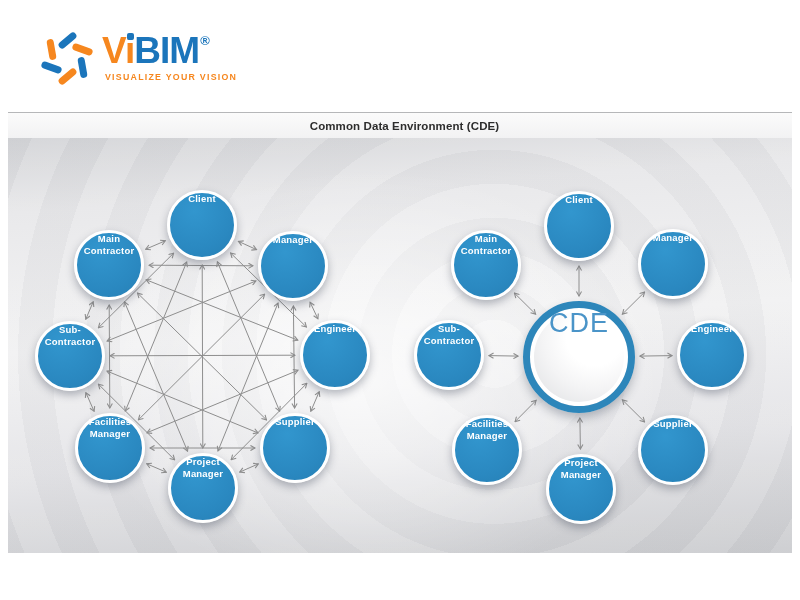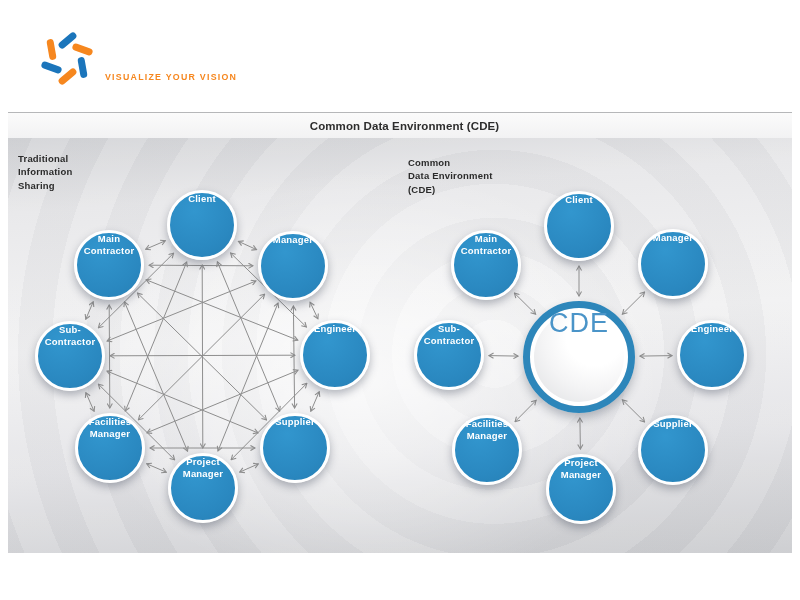--- a/index.html
+++ b/index.html
@@ -69,20 +69,21 @@
 
 <div class="logo">
   <div class="logo-icon">
     <div class="bar blue b0"></div>
     <div class="bar orange b1"></div>
     <div class="bar blue b2"></div>
     <div class="bar orange b3"></div>
     <div class="bar blue b4"></div>
     <div class="bar orange b5"></div>
   </div>
+  <div class="wordmark"><span class="wm-v">V</span><span class="wm-i"><span>i</span><span class="i-dot"></span></span><span class="wm-bim">BIM</span><span class="wm-reg">®</span></div>
   <div class="tagline">VISUALIZE YOUR VISION</div>
 </div>
 
 <div class="header-bar">
   <span>Common Data Environment (CDE)</span>
 </div>
 
 <div class="panel">
   <svg class="edges" viewBox="0 0 784 415" xmlns="http://www.w3.org/2000/svg">
     <defs>
@@ -123,30 +124,20 @@
         <line x1="614.4" y1="176.1" x2="636.6" y2="154.1" stroke="#8e8e8e" stroke-width="1" marker-start="url(#arrow)" marker-end="url(#arrow)"></line>
         <line x1="632.0" y1="218.1" x2="664.0" y2="217.6" stroke="#8e8e8e" stroke-width="1" marker-start="url(#arrow)" marker-end="url(#arrow)"></line>
         <line x1="614.4" y1="261.9" x2="636.6" y2="283.9" stroke="#8e8e8e" stroke-width="1" marker-start="url(#arrow)" marker-end="url(#arrow)"></line>
         <line x1="571.9" y1="280.0" x2="572.4" y2="311.0" stroke="#8e8e8e" stroke-width="1" marker-start="url(#arrow)" marker-end="url(#arrow)"></line>
         <line x1="528.1" y1="262.4" x2="507.1" y2="283.6" stroke="#8e8e8e" stroke-width="1" marker-start="url(#arrow)" marker-end="url(#arrow)"></line>
         <line x1="510.0" y1="218.1" x2="481.0" y2="217.6" stroke="#8e8e8e" stroke-width="1" marker-start="url(#arrow)" marker-end="url(#arrow)"></line>
         <line x1="527.6" y1="176.1" x2="506.4" y2="155.1" stroke="#8e8e8e" stroke-width="1" marker-start="url(#arrow)" marker-end="url(#arrow)"></line>
       </g>
   </svg>
 
-  <div class="diagram-title title-left">
-    <div>Traditional</div>
-    <div>Information</div>
-    <div>Sharing</div>
-  </div>
-  <div class="diagram-title title-right">
-    <div>Common</div>
-    <div>Data Environment</div>
-    <div>(CDE)</div>
-  </div>
 
   <div id="nodes-layer">
       <div class="node" style="left: 159px; top: 52px;">
         <span>Client</span>
       </div>
       <div class="node" style="left: 250px; top: 93px;">
         <span>Manager</span>
       </div>
       <div class="node" style="left: 292px; top: 182px;">
         <span>Engineer</span>

